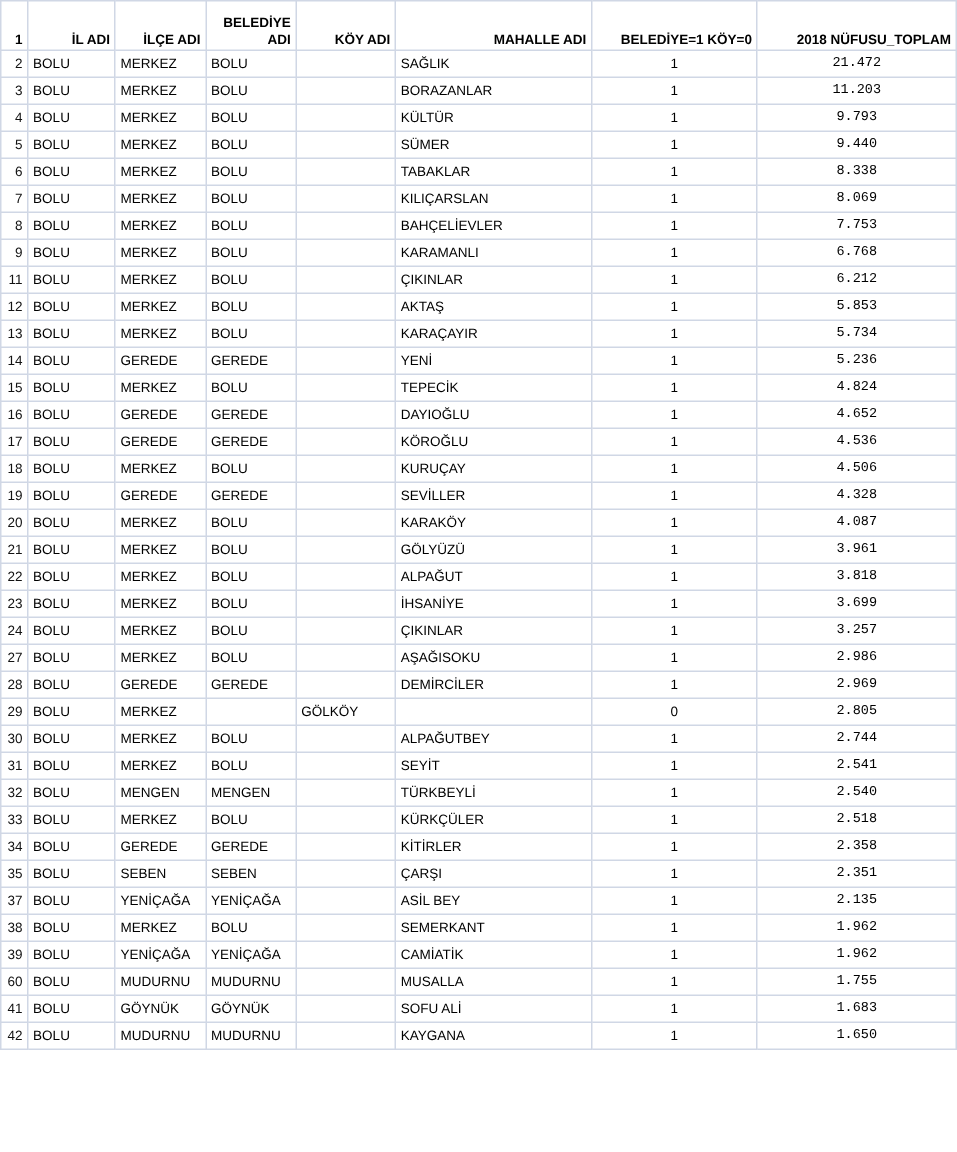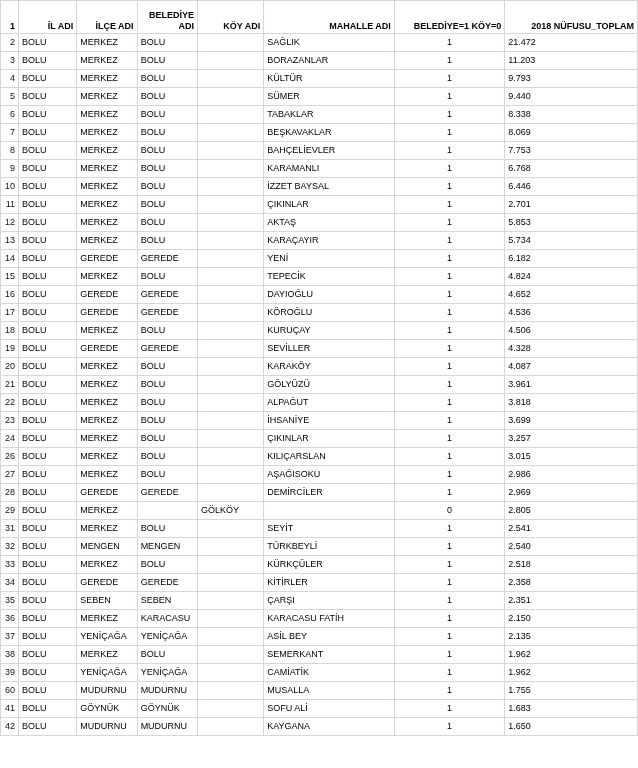--- a/index.html
+++ b/index.html
@@ -58,21 +58,21 @@
     white-space: normal;
     padding-top: 1px;
     padding-bottom: 1px;
     text-align: right;
     font-size: 9px;
   }
   tr.header-row th.num-head {
     text-align: right;
   }
   td.center { text-align: center; }
-  td.right  { text-align: left; padding-right: 8px; }
+  td.right  { text-align: center; padding-right: 8px; font-family: Liberation Mono, monospace; }
   .hdr-gutter {
     background: #f0f0f0;
     border: 1px solid #c8c8c8;
   }
 </style>
 </head>
 <body>
 
 <table class="sheet">
   <colgroup>
@@ -147,21 +147,21 @@
         <td>TABAKLAR</td>
         <td class="center">1</td>
         <td class="right">8.338</td>
       </tr>
       <tr>
         <td class="rownum">7</td>
         <td>BOLU</td>
         <td>MERKEZ</td>
         <td>BOLU</td>
         <td></td>
-        <td>BEŞKAVAKLAR</td>
+        <td>KILIÇARSLAN</td>
         <td class="center">1</td>
         <td class="right">8.069</td>
       </tr>
       <tr>
         <td class="rownum">8</td>
         <td>BOLU</td>
         <td>MERKEZ</td>
         <td>BOLU</td>
         <td></td>
         <td>BAHÇELİEVLER</td>
@@ -172,38 +172,28 @@
         <td class="rownum">9</td>
         <td>BOLU</td>
         <td>MERKEZ</td>
         <td>BOLU</td>
         <td></td>
         <td>KARAMANLI</td>
         <td class="center">1</td>
         <td class="right">6.768</td>
       </tr>
       <tr>
-        <td class="rownum">10</td>
-        <td>BOLU</td>
-        <td>MERKEZ</td>
-        <td>BOLU</td>
-        <td></td>
-        <td>İZZET BAYSAL</td>
-        <td class="center">1</td>
-        <td class="right">6.446</td>
-      </tr>
-      <tr>
         <td class="rownum">11</td>
         <td>BOLU</td>
         <td>MERKEZ</td>
         <td>BOLU</td>
         <td></td>
         <td>ÇIKINLAR</td>
         <td class="center">1</td>
-        <td class="right">2.701</td>
+        <td class="right">6.212</td>
       </tr>
       <tr>
         <td class="rownum">12</td>
         <td>BOLU</td>
         <td>MERKEZ</td>
         <td>BOLU</td>
         <td></td>
         <td>AKTAŞ</td>
         <td class="center">1</td>
         <td class="right">5.853</td>
@@ -219,21 +209,21 @@
         <td class="right">5.734</td>
       </tr>
       <tr>
         <td class="rownum">14</td>
         <td>BOLU</td>
         <td>GEREDE</td>
         <td>GEREDE</td>
         <td></td>
         <td>YENİ</td>
         <td class="center">1</td>
-        <td class="right">6.182</td>
+        <td class="right">5.236</td>
       </tr>
       <tr>
         <td class="rownum">15</td>
         <td>BOLU</td>
         <td>MERKEZ</td>
         <td>BOLU</td>
         <td></td>
         <td>TEPECİK</td>
         <td class="center">1</td>
         <td class="right">4.824</td>
@@ -320,30 +310,20 @@
       </tr>
       <tr>
         <td class="rownum">24</td>
         <td>BOLU</td>
         <td>MERKEZ</td>
         <td>BOLU</td>
         <td></td>
         <td>ÇIKINLAR</td>
         <td class="center">1</td>
         <td class="right">3.257</td>
-      </tr>
-      <tr>
-        <td class="rownum">26</td>
-        <td>BOLU</td>
-        <td>MERKEZ</td>
-        <td>BOLU</td>
-        <td></td>
-        <td>KILIÇARSLAN</td>
-        <td class="center">1</td>
-        <td class="right">3.015</td>
       </tr>
       <tr>
         <td class="rownum">27</td>
         <td>BOLU</td>
         <td>MERKEZ</td>
         <td>BOLU</td>
         <td></td>
         <td>AŞAĞISOKU</td>
         <td class="center">1</td>
         <td class="right">2.986</td>
@@ -362,20 +342,30 @@
         <td class="rownum">29</td>
         <td>BOLU</td>
         <td>MERKEZ</td>
         <td></td>
         <td>GÖLKÖY</td>
         <td></td>
         <td class="center">0</td>
         <td class="right">2.805</td>
       </tr>
       <tr>
+        <td class="rownum">30</td>
+        <td>BOLU</td>
+        <td>MERKEZ</td>
+        <td>BOLU</td>
+        <td></td>
+        <td>ALPAĞUTBEY</td>
+        <td class="center">1</td>
+        <td class="right">2.744</td>
+      </tr>
+      <tr>
         <td class="rownum">31</td>
         <td>BOLU</td>
         <td>MERKEZ</td>
         <td>BOLU</td>
         <td></td>
         <td>SEYİT</td>
         <td class="center">1</td>
         <td class="right">2.541</td>
       </tr>
       <tr>
@@ -410,30 +400,20 @@
       </tr>
       <tr>
         <td class="rownum">35</td>
         <td>BOLU</td>
         <td>SEBEN</td>
         <td>SEBEN</td>
         <td></td>
         <td>ÇARŞI</td>
         <td class="center">1</td>
         <td class="right">2.351</td>
-      </tr>
-      <tr>
-        <td class="rownum">36</td>
-        <td>BOLU</td>
-        <td>MERKEZ</td>
-        <td>KARACASU</td>
-        <td></td>
-        <td>KARACASU FATİH</td>
-        <td class="center">1</td>
-        <td class="right">2.150</td>
       </tr>
       <tr>
         <td class="rownum">37</td>
         <td>BOLU</td>
         <td>YENİÇAĞA</td>
         <td>YENİÇAĞA</td>
         <td></td>
         <td>ASİL BEY</td>
         <td class="center">1</td>
         <td class="right">2.135</td>

